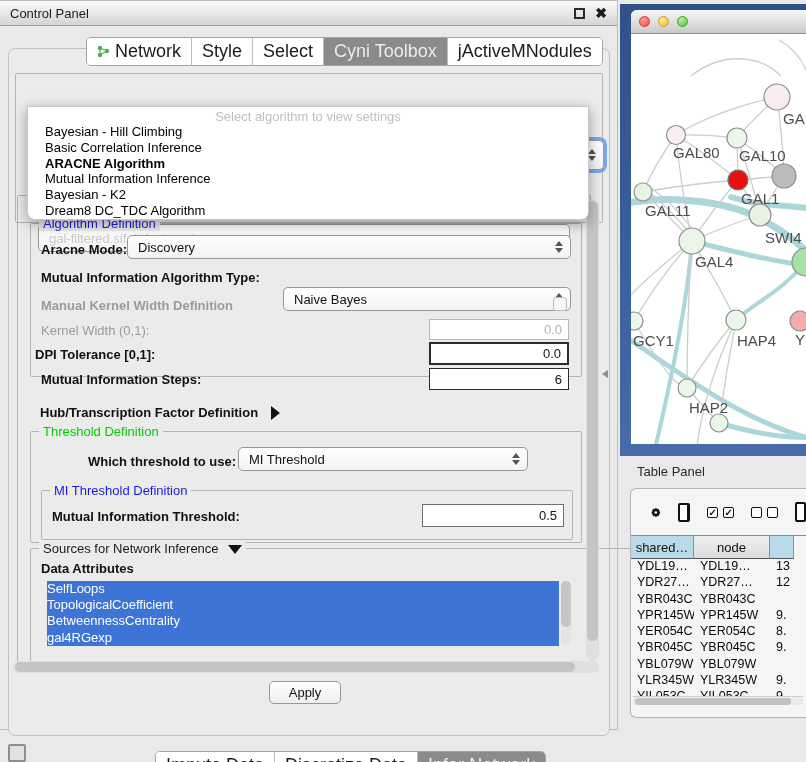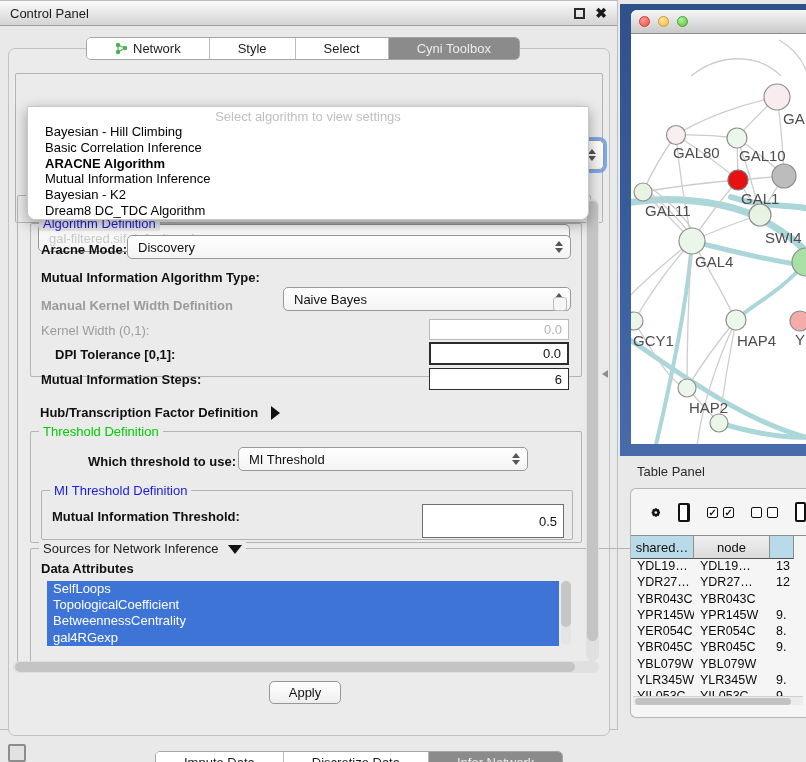--- a/index.html
+++ b/index.html
@@ -14,21 +14,21 @@
   #cp-titlebar { left:0; top:0; width:100%; height:25px;
     background:linear-gradient(#fbfbfb,#d4d4d4); border-bottom:1px solid #9e9e9e;
     display:flex; align-items:center; padding:0 10px; }
   #cp-title { font-size:13px; color:#1c1c1c; }
   #cp-buttons { margin-left:auto; display:flex; gap:10px; align-items:center; }
   .float-icon { width:11px; height:11px; border:2px solid #2a2a2a; background:transparent; }
   .close-icon { font-size:14px; font-weight:bold; color:#1a1a1a; line-height:11px; }
 
   
   .seg { display:flex; border:1px solid #a5a5a5; border-radius:5px; overflow:hidden; background:#fff; }
-  .seg .tab { font-size:13px; color:#1b1b1b; padding:3px 28px; background:#fff;
+  .seg .tab { font-size:18px; color:#1b1b1b; padding:3px 10px; background:#fff;
     border-right:1px solid #bdbdbd; display:flex; align-items:center; gap:5px; white-space:nowrap; }
   .seg .tab:last-child { border-right:none; }
   .seg .tab.selected { background:#8b8b8b; color:#ececec; }
   #cp-tabs { left:86px; top:36px; }
 
   
   #cp-content { left:8px; top:47px; width:602px; height:688px; background:#ebebeb;
     border:1px solid #c2c2c2; border-radius:7px; }
 
   
@@ -73,21 +73,21 @@
   #grp-mithreshold { left:10px; top:58px; width:532px; height:50px; }
   #grp-sources { left:12px; top:352px; width:624px; height:118px; border-bottom:none; }
 
   .tri-right { display:inline-block; width:0; height:0; border-top:7px solid transparent;
     border-bottom:7px solid transparent; border-left:9px solid #111; margin-left:8px; vertical-align:middle; }
   .tri-down { display:inline-block; width:0; height:0; border-left:7px solid transparent;
     border-right:7px solid transparent; border-top:9px solid #111; margin-left:6px; vertical-align:middle; }
 
   .attr-list { left:16px; top:32px; width:512px; position:absolute; }
   .attr-item { background:#3d74d6; color:#fff; font-size:13px; height:16.2px; line-height:16.2px;
-    padding-left:6px; white-space:nowrap; }
+    white-space:nowrap; }
   .list-vscroll { position:absolute; right:-12px; top:0; width:10px; height:64px;
     background:#e4e4e4; border-radius:5px; }
   .list-vscroll .thumb { width:10px; height:46px; background:#c6c6c6; border-radius:5px; }
 
   
   #settings-vscroll { left:577px; top:150px; width:13px; height:462px; background:#e0e0e0; border-radius:7px; }
   #settings-vscroll .thumb { width:11px; height:440px; margin:2px auto 0; background:#c4c4c4; border-radius:6px; }
   #settings-hscroll { left:4px; top:612px; width:586px; height:12px; background:#e0e0e0; border-radius:6px; }
   #settings-hscroll .thumb { width:560px; height:10px; margin-top:1px; margin-left:2px; background:#c4c4c4; border-radius:5px; }
 
@@ -209,21 +209,21 @@
           </div>
 
           <span class="abs field-label disabled" style="left:10px; top:74px;">Manual Kernel Width Definition</span>
           <span class="abs checkbox" style="left:522px; top:73px;"></span>
 
           <span class="abs field-label disabled" style="left:10px; top:99px; font-weight:normal;">Kernel Width (0,1):</span>
           <div class="abs tfield disabled" style="left:398px; top:95px; width:140px; height:21px;">
             <span>0.0</span>
           </div>
 
-          <span class="abs field-label" style="left:24px; top:123px;">DPI Tolerance [0,1]:</span>
+          <span class="abs field-label" style="left:4px; top:123px;">DPI Tolerance [0,1]:</span>
           <div class="abs tfield" style="left:398px; top:118px; width:140px; height:23px; border-width:2px;">
             <span>0.0</span>
           </div>
 
           <span class="abs field-label" style="left:10px; top:148px;">Mutual Information Steps:</span>
           <div class="abs tfield" style="left:398px; top:144px; width:140px; height:22px;">
             <span>6</span>
           </div>
         </div>
 
@@ -240,21 +240,21 @@
             <span>MI Threshold</span>
             <span class="arrows">
                 <i class="up"></i>
                 <i class="dn"></i>
               </span>
           </div>
 
           <div id="grp-mithreshold" class="abs groupbox">
             <span class="group-title blue">MI Threshold Definition</span>
             <span class="abs field-label" style="left:10px; top:18px;">Mutual Information Threshold:</span>
-            <div class="abs tfield" style="left:380px; top:13px; width:142px; height:34px; border-width:1px; border-color:#6f6f6f;">
+            <div class="abs tfield" style="left:380px; top:13px; width:142px; height:23px; border-width:1px; border-color:#6f6f6f;">
               <span>0.5</span>
             </div>
           </div>
         </div>
 
         <div id="grp-sources" class="abs groupbox">
           <span class="group-title">
             <span>Sources for Network Inference</span>
             <span class="tri-down"></span>
           </span>
@@ -297,20 +297,21 @@
           <line x1="3" y1="3" x2="3" y2="10" stroke="#58b85a" stroke-width="1.2"></line>
           <circle cx="3" cy="3" r="2.2" fill="#4caf50"></circle>
             <circle cx="10" cy="6" r="2.2" fill="#4caf50"></circle>
           <circle cx="3" cy="10" r="2.2" fill="#4caf50"></circle>
         </svg>
         <span>Network</span>
       </span>
       <span class="tab">Style</span>
       <span class="tab">Select</span>
       <span class="tab selected">Cyni Toolbox</span>
+      <span class="tab">jActiveMNodules</span>
     </div>
   </div>
 
   <div id="splitter-arrow" class="abs"></div>
 
   <div id="net-bg" class="abs"></div>
   <div id="net-window" class="abs">
     <div id="net-titlebar">
       <span class="tl red"></span>
       <span class="tl yellow"></span>

